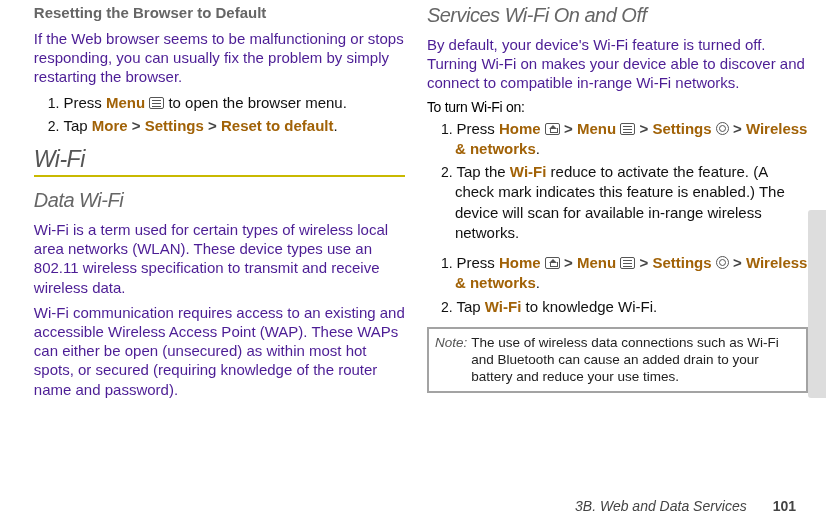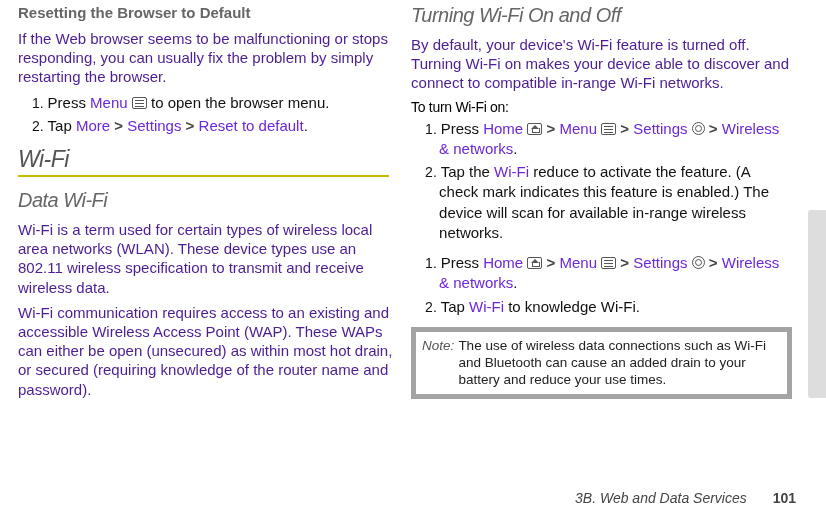--- a/index.html
+++ b/index.html
@@ -1,41 +1,41 @@
 <!DOCTYPE html>
 <html><head>
   <meta charset="utf-8">
   <style>
     * { margin: 0; padding: 0; box-sizing: border-box; }
     html, body { width: 826px; height: 518px; font-family: Arial, Helvetica, sans-serif; background: #fff; color: #000; }
-    .page { display: flex; width: 100%; height: 100%; position: relative; padding: 4px 18px 24px 18px; }
+    .page { display: flex; width: 100%; height: 100%; position: relative; padding: 4px 18px 24px 18px; justify-content: flex-end; }
     .column { width: 49%; padding-right: 12px; }
     .column.right { padding-left: 6px; padding-right: 0; }
     .h4 { font-size: 15px; font-weight: bold; color: #666; margin-bottom: 8px; }
     .body-text { font-size: 15px; line-height: 1.28; color: #4c1d95; margin-bottom: 6px; }
     .step-list { list-style: none; padding-left: 14px; margin-bottom: 10px; }
     .step-list li { font-size: 15px; line-height: 1.35; text-indent: -14px; padding-left: 14px; margin-bottom: 3px; color: #111; }
     .step-num { font-size: 14px; color: #111; }
-    .bold-ui { font-weight: normal; color: #6d28d9; }
+    .bold-ui { font-weight: bold; color: #a16207; }
     .h2 { font-size: 23px; font-style: italic; font-weight: normal; color: #555; margin-top: 6px; margin-bottom: 2px; letter-spacing: -0.5px; }
     .h2-rule { height: 2px; background: #c9b900; margin-bottom: 12px; width: 99%; }
     .h3 { font-size: 20px; font-style: italic; font-weight: normal; color: #666; margin-bottom: 8px; margin-top: 6px; letter-spacing: -0.5px; }
     .sub-label { font-size: 14px; font-weight: normal; color: #000000; margin: 6px 0 4px 0; letter-spacing: -0.3px; }
     .icon { display: inline-block; width: 15px; height: 12px; border: 1px solid #555; border-radius: 2px; vertical-align: -1px; position: relative; }
     .icon.menu::before { content: ""; position: absolute; left: 2px; right: 2px; top: 2px; height: 1px; background: #555; box-shadow: 0 3px 0 #555, 0 6px 0 #555; }
     .icon.home { border-radius: 2px; }
     .icon.home::before { content: ""; position: absolute; top: 1px; left: 3px; width: 0; height: 0; border-left: 4px solid transparent; border-right: 4px solid transparent; border-bottom: 4px solid #555; }
     .icon.home::after { content: ""; position: absolute; bottom: 1px; left: 4px; width: 6px; height: 4px; border: 1px solid #555; border-top: none; }
     .icon.settings { border-radius: 50%; width: 13px; height: 13px; }
     .icon.settings::before { content: ""; position: absolute; top: 2px; left: 2px; width: 5px; height: 5px; border: 1px solid #555; border-radius: 50%; }
     .gt { font-weight: bold; color: #444; }
-    .note-box { border: 5px solid #a3a3a3; padding: 6px 6px 6px 6px; font-size: 13.5px; line-height: 1.25; color: #222; display: flex; gap: 4px; }
+    .note-box { border: 2px solid #a3a3a3; padding: 6px 6px 6px 6px; font-size: 13.5px; line-height: 1.25; color: #222; display: flex; gap: 4px; }
     .note-label { font-style: italic; color: #555; white-space: nowrap; }
     .side-tab { position: absolute; right: 0; top: 210px; width: 18px; height: 188px; background: #ddd; border-radius: 3px 0 0 3px; }
-    .footer { position: absolute; bottom: 12px; right: 30px; font-size: 14px; font-style: italic; color: #444; }
+    .footer { position: absolute; bottom: 4px; right: 30px; font-size: 14px; font-style: italic; color: #444; }
     .footer .pnum { font-weight: bold; font-style: normal; margin-left: 22px; }
   </style>
 </head>
 <body>
 
 <div class="page">
 
   <div class="column">
     <div class="h4">Resetting the Browser to Default</div>
     <div class="body-text">If the Web browser seems to be malfunctioning or stops responding, you can usually fix the problem by simply restarting the browser.</div>
@@ -46,25 +46,25 @@
       <li>
         <span class="step-num">2. </span><span>Tap </span><span class="bold-ui">More</span><span class="gt"> &gt; </span><span class="bold-ui">Settings</span><span class="gt"> &gt; </span><span class="bold-ui">Reset to default</span><span>.</span>
       </li>
     </ol>
 
     <div class="h2">Wi-Fi</div>
     <div class="h2-rule"></div>
 
     <div class="h3">Data Wi-Fi</div>
     <div class="body-text">Wi-Fi is a term used for certain types of wireless local area networks (WLAN). These device types use an 802.11 wireless specification to transmit and receive wireless data.</div>
-    <div class="body-text" style="margin-top:6px;">Wi-Fi communication requires access to an existing and accessible Wireless Access Point (WAP). These WAPs can either be open (unsecured) as within most hot drain, or secured (requiring knowledge of the router name and password).</div>
+    <div class="body-text" style="margin-top:6px;">Wi-Fi communication requires access to an existing and accessible Wireless Access Point (WAP). These WAPs can either be open (unsecured) as within most hot spots, or secured (requiring knowledge of the router name and password).</div>
   </div>
 
   <div class="column right">
-    <div class="h3" style="margin-top:0;">Turning Wi-Fi On and Off</div>
+    <div class="h3" style="margin-top:0;">Services Wi-Fi On and Off</div>
     <div class="body-text">By default, your device's Wi-Fi feature is turned off. Turning Wi-Fi on makes your device able to discover and connect to compatible in-range Wi-Fi networks.</div>
 
     <div class="sub-label">To turn Wi-Fi on:</div>
     <ol class="step-list">
       <li>
         <span class="step-num">1. </span><span>Press </span><span class="bold-ui">Home</span> <span class="icon home"></span><span class="gt"> &gt; </span><span class="bold-ui">Menu</span> <span class="icon menu"></span><span class="gt"> &gt; </span><span class="bold-ui">Settings</span> <span class="icon settings"></span><span class="gt"> &gt; </span><span class="bold-ui">Wireless &amp; networks</span><span>.</span>
       </li>
       <li>
         <span class="step-num">2. </span><span>Tap the </span><span class="bold-ui">Wi-Fi</span><span> reduce to activate the feature. (A check mark indicates this feature is enabled.) The device will scan for available in-range wireless networks.</span>
       </li>

